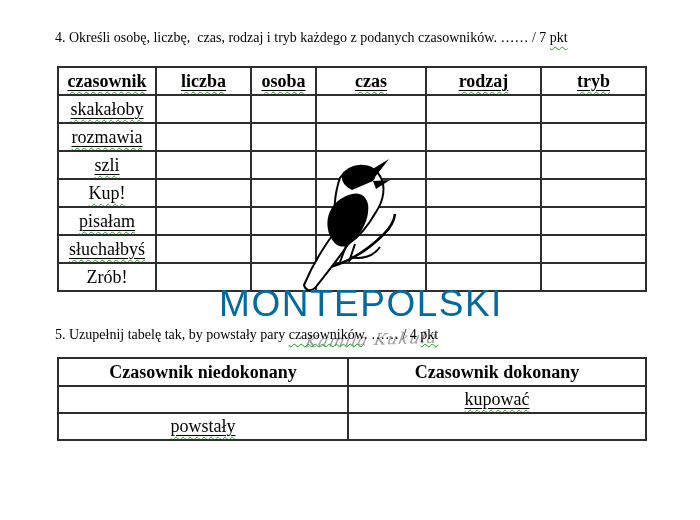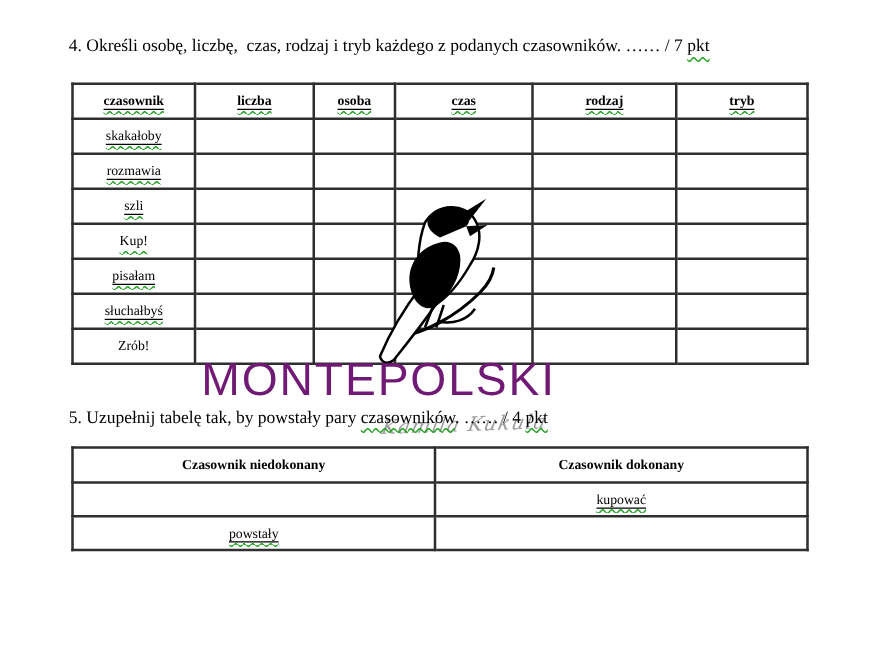--- a/index.html
+++ b/index.html
@@ -8,33 +8,33 @@
     font-family:"Liberation Serif", serif;color:#000;
   }
   .qline{position:absolute;font-size:14px;white-space:pre;}
   
   .wu{text-decoration-line:underline;text-decoration-thickness:1px;text-underline-offset:3px;}
   
   .sq{text-decoration-line:underline;text-decoration-style:wavy;text-decoration-color:#1da11d;
       text-decoration-thickness:1px;text-underline-offset:4px;}
   table{border-collapse:collapse;table-layout:fixed;position:absolute;background:transparent;}
   td,th{border:2px solid #2e2e2e;text-align:center;vertical-align:middle;
-        font-size:11px;padding:0;overflow:hidden;}
+        font-size:18px;padding:0;overflow:hidden;}
   #table1{left:57px;top:66px;width:588px;}
   #table1 tr{height:28px;}
   #table1 th{font-weight:bold;}
   #table2{left:57px;top:357px;width:588px;}
   #table2 tr{height:27px;}
   #table2 tr.hdr{height:28px;}
   #table2 th{font-weight:bold;}
   #bird{position:absolute;left:292px;top:150px;z-index:3;}
   #brand{
-    position:absolute;left:161px;top:283px;width:400px;text-align:left;z-index:3;
+    position:absolute;left:161px;top:283px;width:400px;text-align:center;z-index:3;
     font-family:"Liberation Sans", sans-serif;font-size:37px;font-weight:400;
-    letter-spacing:1.5px;color:#701a75;
+    letter-spacing:1.5px;color:#0369a1;
   }
   #signature{
     position:absolute;left:306px;top:330px;z-index:1;
     font-family:"DejaVu Serif", serif;font-style:italic;font-size:16px;
     color:rgba(140,140,140,0.85);transform:skewX(-12deg) rotate(-2deg);
     letter-spacing:1px;white-space:pre;
   }
   .q4{left:55px;top:30px;z-index:2;}
   .q5{left:55px;top:327px;z-index:2;}
 </style>

